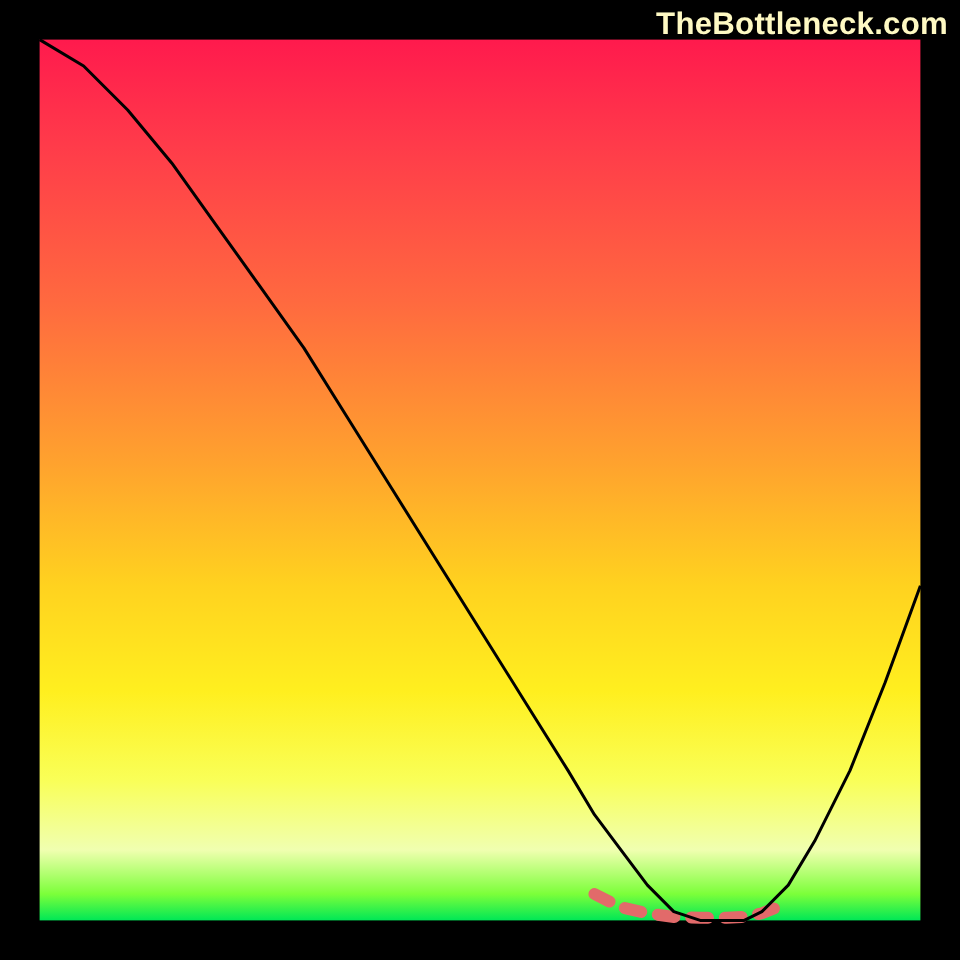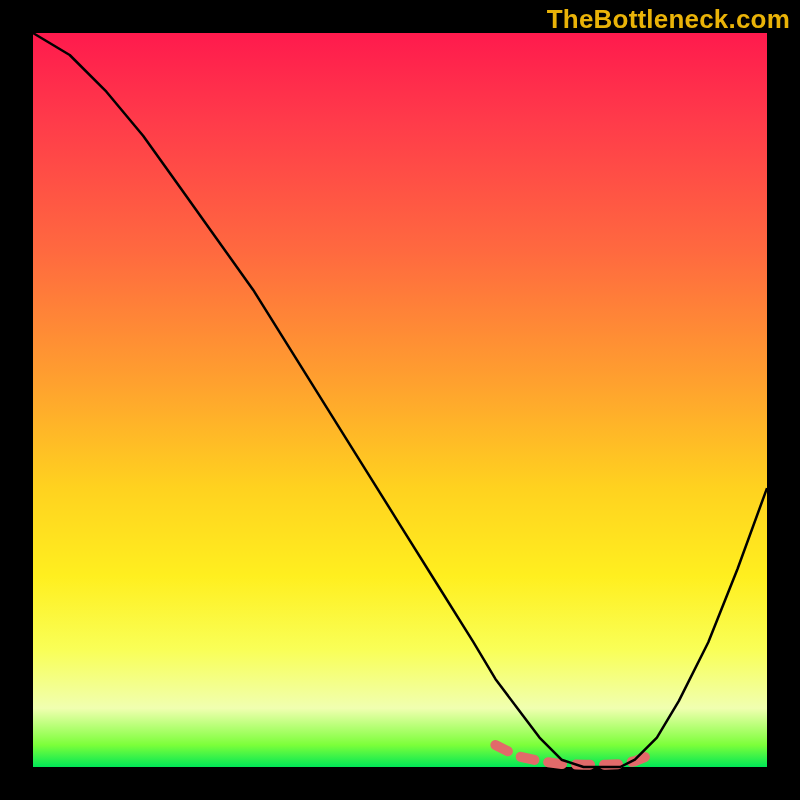--- a/index.html
+++ b/index.html
@@ -37,21 +37,21 @@
       #f9ff57 84%,
       #f0ffb0 92%,
       #7cff3a 97%,
       #00e756 100%
     );
   }
   .watermark {
     position: absolute;
     top: 4px;
     right: 10px;
-    color: #eab308;
+    color: #fef9c3;
     font-size: 26px;
     font-weight: 600;
     letter-spacing: 0.2px;
     pointer-events: none;
     user-select: none;
   }
   svg.curve-layer {
     position: absolute;
     left: 33px;
     top: 33px;

